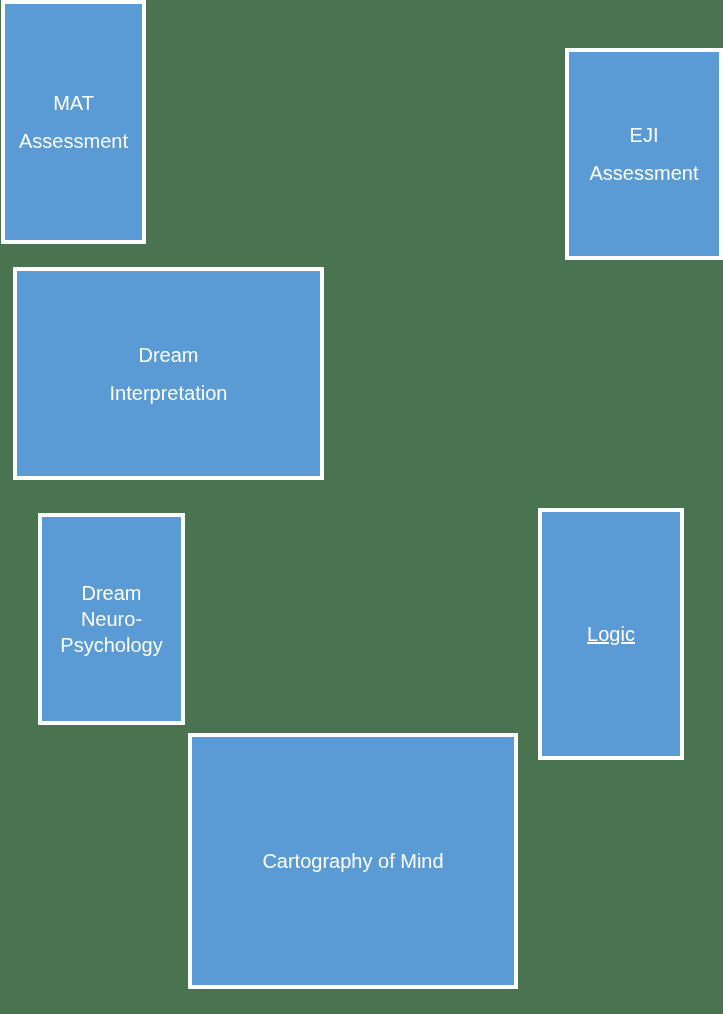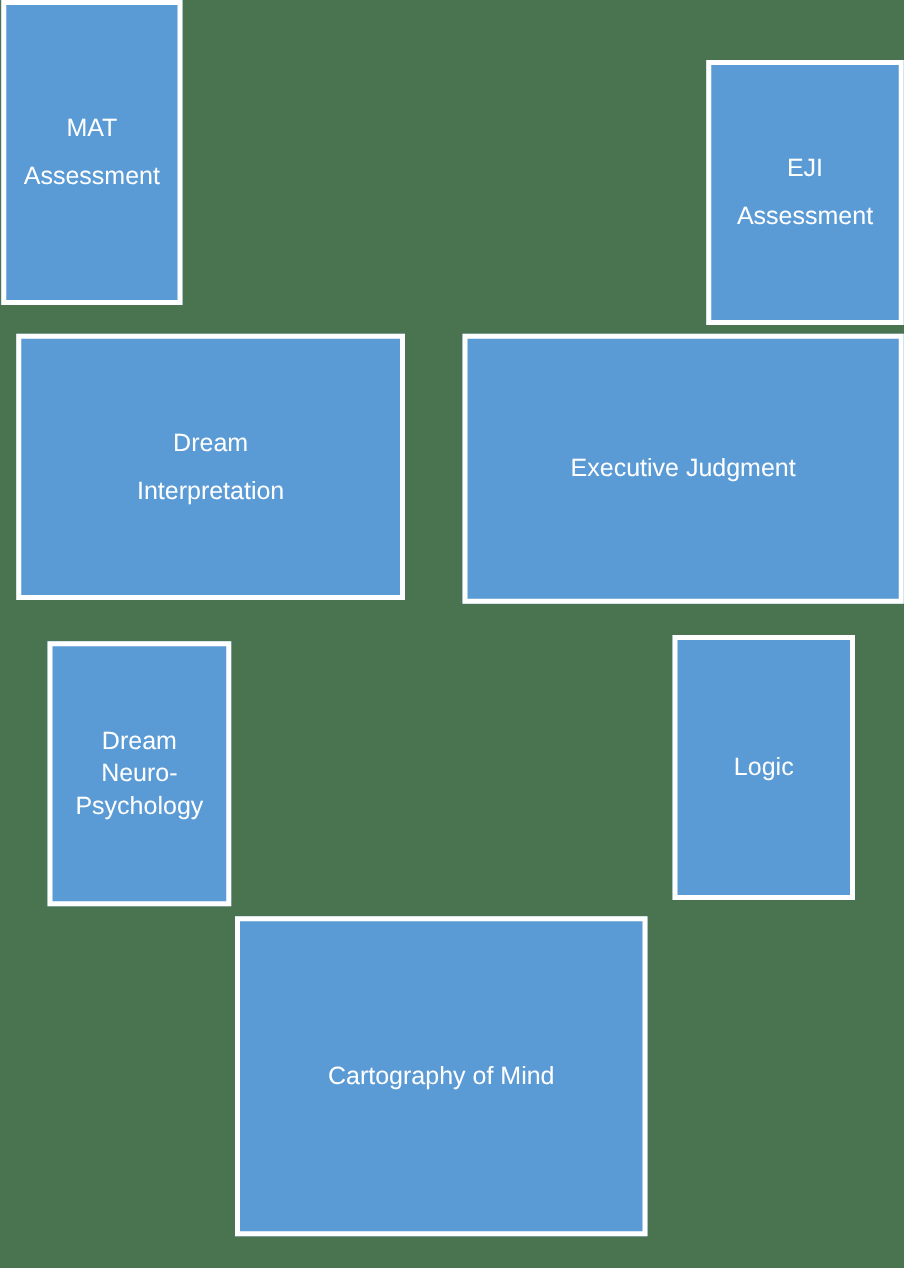--- a/index.html
+++ b/index.html
@@ -36,21 +36,21 @@
   }
   .spaced .node-label { line-height: 38px; }
   .tight  .node-label { line-height: 26px; }
 
   
   .box-mat    { left: 1px;   top: 0;     width: 145px; height: 244px; }
   .box-eji    { left: 565px; top: 0;     width: 158px; height: 212px; margin-top: 48px; }
   .box-dream  { left: 13px;  top: 267px; width: 311px; height: 213px; }
   .box-exec   { left: 370px; top: 267px; width: 353px; height: 216px; }
   .box-neuro  { left: 38px;  top: 513px; width: 147px; height: 212px; }
-  .box-logic  { left: 538px; top: 508px; width: 146px; height: 212px; }
+  .box-logic  { left: 538px; top: 508px; width: 146px; height: 252px; text-decoration: underline; }
   .box-carto  { left: 188px; top: 733px; width: 330px; height: 256px; }
 </style>
 </head>
 <body>
 
 <div class="canvas">
 
   <div class="node spaced box-mat">
     <span class="node-label">MAT
 Assessment</span>
@@ -59,23 +59,20 @@
   <div class="node spaced box-eji">
     <span class="node-label">EJI
 Assessment</span>
   </div>
 
   <div class="node spaced box-dream">
     <span class="node-label">Dream
 Interpretation</span>
   </div>
 
-  <div class="node spaced box-exec">
-    <span class="node-label">Executive Judgment</span>
-  </div>
 
   <div class="node tight box-neuro">
     <span class="node-label">Dream
 Neuro-
 Psychology</span>
   </div>
 
   <div class="node spaced box-logic">
     <span class="node-label">Logic</span>
   </div>

